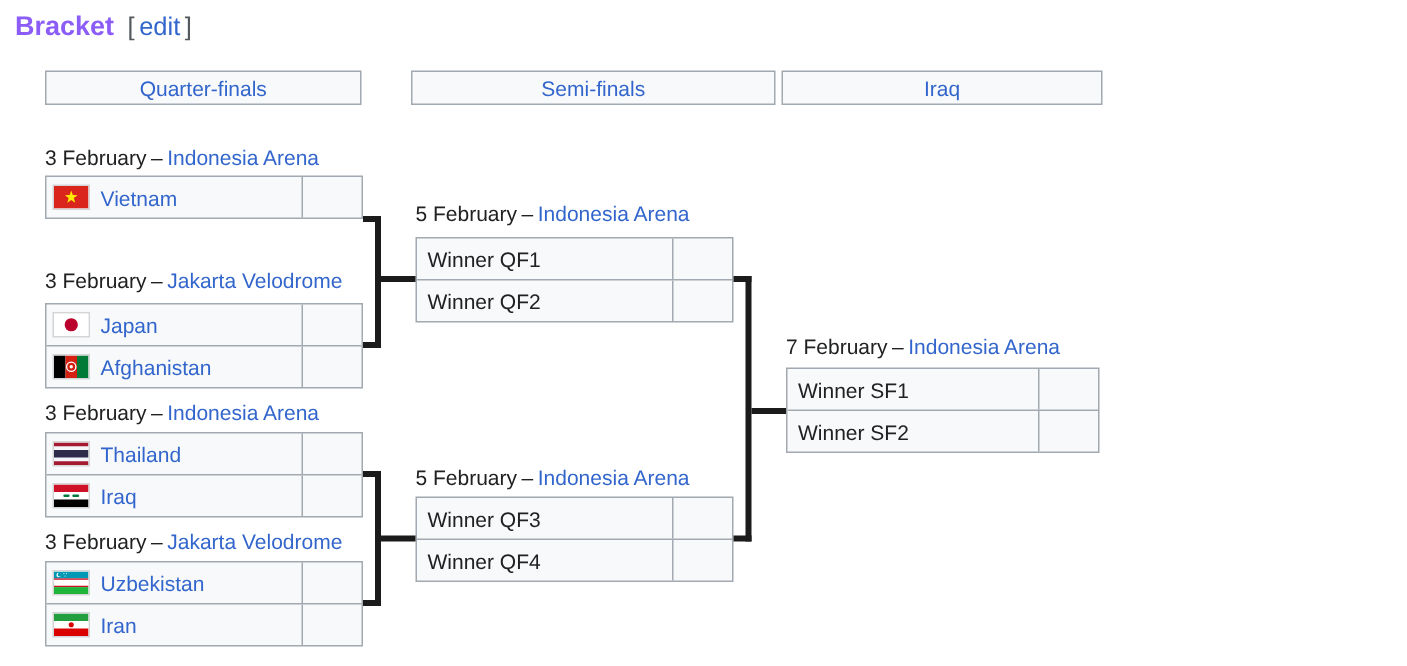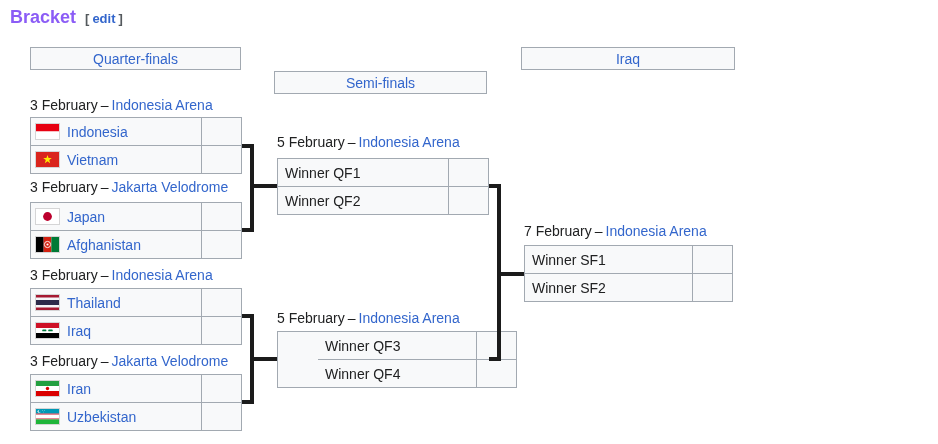--- a/index.html
+++ b/index.html
@@ -11,21 +11,21 @@
     --line-color:#1b1b1b;
     --page-bg:#ffffff;
   }
   html,body{margin:0;padding:0;background:var(--page-bg);}
   body{font-family:"Liberation Sans","DejaVu Sans",sans-serif;color:var(--text-color);}
   .stage{position:relative;width:938px;height:444px;background:var(--page-bg);overflow:hidden;}
 
   
   .title-row{position:absolute;left:10px;top:7px;display:flex;align-items:baseline;gap:9px;}
   .page-title{font-size:18px;font-weight:bold;color:#8b5cf6;}
-  .edit-wrap{font-size:13px;color:var(--muted-color);font-weight:bold;}
+  .edit-wrap{font-size:17px;color:var(--muted-color);}
   .edit-wrap a{color:var(--link-color);text-decoration:none;cursor:pointer;margin:0 3px;}
 
   
   .round-header{position:absolute;top:47px;height:23px;box-sizing:border-box;
     background:var(--cell-bg);border:1px solid var(--border-color);color:var(--link-color);
     display:flex;align-items:center;justify-content:center;font-size:14px;}
 
   
   .date-line{position:absolute;font-size:14px;color:var(--text-color);white-space:nowrap;line-height:17px;}
   .date-line .dash{margin:0 3px;}
@@ -54,39 +54,27 @@
 <body>
 
 <div class="stage">
 
   <div class="title-row">
     <span class="page-title">Bracket</span>
     <span class="edit-wrap"><span>[</span><a>edit</a><span>]</span></span>
   </div>
 
   <div class="round-header" style="left:30px;width:211px;">Quarter-finals</div>
-  <div class="round-header" style="left:274px;width:213px;margin-top:24px;">Semi-finals</div>
+  <div class="round-header" style="left:274px;width:243px;">Semi-finals</div>
   <div class="round-header" style="left:521px;width:214px;">Iraq</div>
 
   <div class="date-line" style="left:30px;top:97px;">
     <span>3 February</span><span class="dash">–</span><a class="venue">Indonesia Arena</a>
   </div>
   <div class="mtable" style="left:30px;top:117px;width:212px;">
-    <div class="mrow">
-      <div class="tcell">
-        <span class="flag">
-          <svg width="23" height="15" viewBox="0 0 23 15">
-              <rect width="23" height="7.5" fill="#e70011"></rect>
-              <rect y="7.5" width="23" height="7.5" fill="#ffffff"></rect>
-            </svg>
-        </span>
-        <a class="team">Indonesia</a>
-      </div>
-      <div class="scell"></div>
-    </div>
     <div class="mrow">
       <div class="tcell">
         <span class="flag">
           <svg width="23" height="15" viewBox="0 0 23 15">
               <rect width="23" height="15" fill="#da251d"></rect>
               <polygon points="11.5,3 12.56,6.04 15.78,6.11 13.21,8.06 14.15,11.14 11.5,9.3 8.85,11.14 9.79,8.06 7.22,6.11 10.44,6.04" fill="#ffec00"></polygon>
             </svg>
         </span>
         <a class="team">Vietnam</a>
       </div>
@@ -159,54 +147,54 @@
         <a class="team">Iraq</a>
       </div>
       <div class="scell"></div>
     </div>
   </div>
 
   <div class="date-line" style="left:30px;top:353px;">
     <span>3 February</span><span class="dash">–</span><a class="venue">Jakarta Velodrome</a>
   </div>
   <div class="mtable" style="left:30px;top:374px;width:212px;">
-    <div class="mrow">
-      <div class="tcell">
-        <span class="flag">
-          <svg width="23" height="15" viewBox="0 0 23 15">
-              <rect width="23" height="5" fill="#239f40"></rect>
-              <rect y="5" width="23" height="5" fill="#ffffff"></rect>
-              <rect y="10" width="23" height="5" fill="#da0000"></rect>
-              <circle cx="11.5" cy="7.5" r="1.7" fill="#da0000"></circle>
-            </svg>
-        </span>
-        <a class="team">Iran</a>
-      </div>
-      <div class="scell"></div>
-    </div>
     <div class="mrow">
       <div class="tcell">
         <span class="flag">
           <svg width="23" height="15" viewBox="0 0 23 15">
               <rect width="23" height="15" fill="#ffffff"></rect>
               <rect width="23" height="4.6" fill="#0099b5"></rect>
               <rect y="4.6" width="23" height="0.9" fill="#ce1126"></rect>
               <rect y="9.5" width="23" height="0.9" fill="#ce1126"></rect>
               <rect y="10.4" width="23" height="4.6" fill="#1eb53a"></rect>
               <circle cx="3.1" cy="2.3" r="1.5" fill="#ffffff"></circle>
               <circle cx="3.8" cy="2.1" r="1.3" fill="#0099b5"></circle>
               <circle cx="6.6" cy="1.4" r="0.35" fill="#ffffff"></circle>
               <circle cx="8.3" cy="1.4" r="0.35" fill="#ffffff"></circle>
               <circle cx="7.4" cy="3" r="0.35" fill="#ffffff"></circle>
             </svg>
         </span>
         <a class="team">Uzbekistan</a>
       </div>
       <div class="scell"></div>
     </div>
+    <div class="mrow">
+      <div class="tcell">
+        <span class="flag">
+          <svg width="23" height="15" viewBox="0 0 23 15">
+              <rect width="23" height="5" fill="#239f40"></rect>
+              <rect y="5" width="23" height="5" fill="#ffffff"></rect>
+              <rect y="10" width="23" height="5" fill="#da0000"></rect>
+              <circle cx="11.5" cy="7.5" r="1.7" fill="#da0000"></circle>
+            </svg>
+        </span>
+        <a class="team">Iran</a>
+      </div>
+      <div class="scell"></div>
+    </div>
   </div>
 
   <div class="date-line" style="left:277px;top:134px;">
     <span>5 February</span><span class="dash">–</span><a class="venue">Indonesia Arena</a>
   </div>
   <div class="mtable" style="left:277px;top:158px;width:212px;">
     <div class="mrow">
       <div class="tcell">
           <span class="team-plain">Winner QF1</span>
         </div>
@@ -216,21 +204,21 @@
       <div class="tcell">
           <span class="team-plain">Winner QF2</span>
         </div>
       <div class="scell"></div>
     </div>
   </div>
 
   <div class="date-line" style="left:277px;top:310px;">
     <span>5 February</span><span class="dash">–</span><a class="venue">Indonesia Arena</a>
   </div>
-  <div class="mtable" style="left:277px;top:331px;width:240px;padding-left:40px;">
+  <div class="mtable" style="left:277px;top:331px;width:212px;">
     <div class="mrow">
       <div class="tcell">
           <span class="team-plain">Winner QF3</span>
         </div>
       <div class="scell"></div>
     </div>
     <div class="mrow">
       <div class="tcell">
           <span class="team-plain">Winner QF4</span>
         </div>

